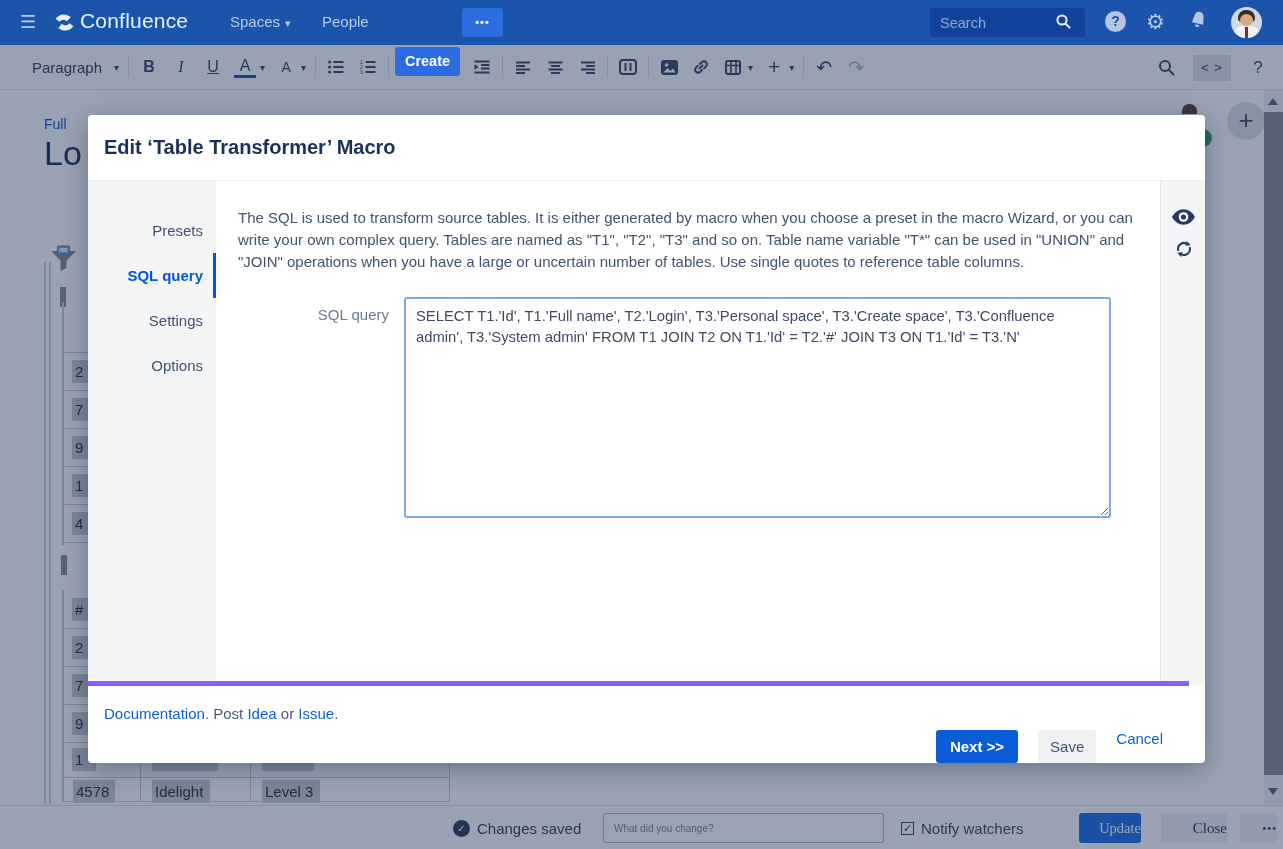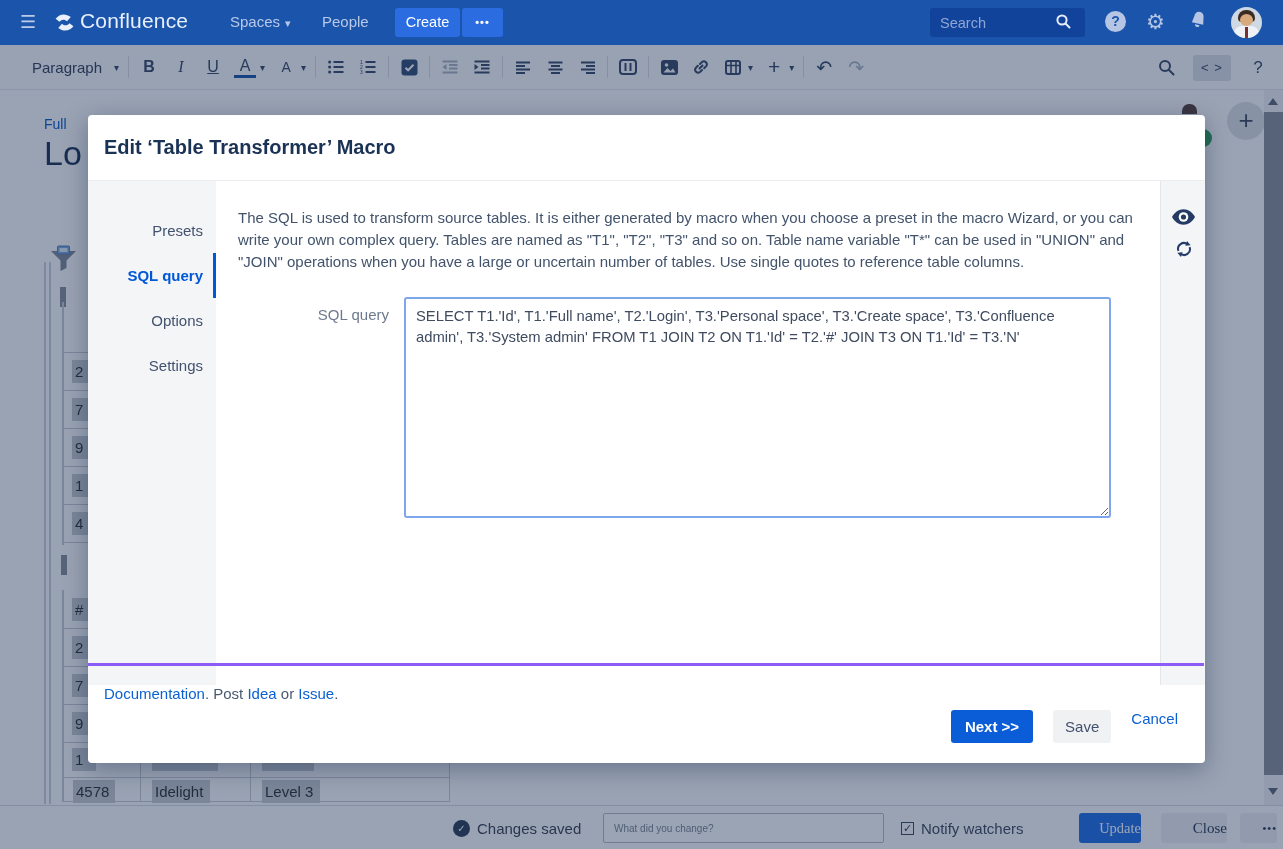--- a/index.html
+++ b/index.html
@@ -8,21 +8,21 @@
   #stage { position:relative; width:1283px; height:849px; overflow:hidden; background:#fff; }
 
   
   #navbar { position:absolute; top:0; left:0; right:0; height:45px; background:#1a55ab; z-index:30; }
   .nav-ham { position:absolute; left:20px; top:12px; font-size:18px; color:#bdcbe9; line-height:21px; cursor:pointer; }
   .nav-logo { position:absolute; left:54px; top:12px; }
   .nav-brand { position:absolute; left:80px; top:9px; font-size:21px; color:#e9effc; font-weight:500; letter-spacing:.2px; }
   .nav-item { position:absolute; top:13px; font-size:15px; color:#b9c8e8; cursor:pointer; }
   .nav-chev { font-size:11px; margin-left:5px; color:#b9c8e8; }
   .nav-btn { position:absolute; top:8px; height:29px; background:#2b6de0; border-radius:3px; color:#fff; text-align:center; cursor:pointer; }
-  #nav-create { left:395px; width:65px; font-weight:normal; font-size:14.5px; line-height:29px; }
+  #nav-create { left:395px; width:65px; font-weight:bold; font-size:14.5px; line-height:29px;margin-top:39px; }
   #nav-more { left:462px; width:41px; font-size:11px; line-height:29px; letter-spacing:1px; font-weight:bold; }
   #nav-search { position:absolute; left:930px; top:8px; width:155px; height:29px; background:#11439a; border:none; border-radius:3px; color:#cdd9f0; font-size:14.5px; padding:0 30px 0 10px; font-family:"Liberation Sans",sans-serif; }
   #nav-search::placeholder { color:#8fa6d4; }
   .nav-search-icon { position:absolute; left:1055px; top:13px; }
   .nav-circle-icon { position:absolute; top:11px; width:21px; height:21px; cursor:pointer; }
   .nav-help { left:1105px; background:#b6c5e4; border-radius:50%; color:#1a55ab; font-weight:bold; font-size:14px; text-align:center; line-height:21px; }
   .nav-gear { left:1145px; color:#b6c5e4; font-size:21px; line-height:21px; text-align:center; }
   .nav-bell { left:1189px; transform:rotate(12deg); }
   .nav-avatar { position:absolute; left:1231px; top:7px; width:31px; height:31px; border-radius:50%; background:#cfd9e4; overflow:hidden; cursor:pointer; }
   .av-hair { position:absolute; left:7px; top:3px; width:17px; height:12px; border-radius:8px 8px 4px 4px; background:#3a2b24; }
@@ -85,21 +85,21 @@
   .dlg-side { position:absolute; left:0; top:66px; bottom:78px; width:128px; background:#f4f5f7; padding-top:27px; }
   .dlg-tab { height:45px; line-height:45px; text-align:right; padding-right:13px; font-size:15px; color:#42526e; cursor:pointer; }
   .dlg-tab.active { color:#0057d8; font-weight:bold; border-right:3px solid #0057d8; padding-right:10px; }
   .dlg-iconcol { position:absolute; right:0; top:66px; bottom:78px; width:45px; background:#f4f5f7; border-left:1px solid #e4e6e9; }
   .icol-btn { width:45px; height:32px; display:flex; align-items:center; justify-content:center; cursor:pointer; }
   .dlg-body { position:absolute; left:128px; right:45px; top:66px; bottom:78px; padding:26px 20px 0 22px; overflow:hidden; }
   .dlg-desc { font-size:15px; line-height:22px; color:#42536b; width:908px; }
   .dlg-formrow { margin-top:24px; display:flex; }
   .dlg-label { width:166px; text-align:right; padding:9px 15px 0 0; font-size:15px; color:#6d7a8d; flex:none; }
   #sql-ta { width:707px; height:221px; border:2px solid #7ea7eb; border-radius:3px; background:#fff; font-family:"Liberation Sans",sans-serif; font-size:14.8px; line-height:21px; color:#3f4b5f; padding:7px 10px; resize:both; outline:none; }
-  .dlg-footer { position:absolute; left:0; right:1px; bottom:0; height:100px; border-top:3px solid #8b5cf6; border-radius:0 0 4px 4px; }
+  .dlg-footer { position:absolute; left:0; right:16px; bottom:0; height:82px; border-top:5px solid #8b5cf6; border-radius:0 0 4px 4px; }
   .ftr-links { position:absolute; left:16px; top:19px; font-size:15px; color:#4a5a72; }
   .ftr-links a { color:#0b61d2; text-decoration:none; cursor:pointer; }
   .ftr-btns { position:absolute; right:26px; top:10px; display:flex; align-items:flex-start; gap:20px;margin-top:34px; }
   .btn-next { background:#0b5cd7; color:#fff; font-weight:bold; font-size:15px; padding:8px 14px; border-radius:3px; cursor:pointer; }
   .btn-save { background:#f0f1f3; color:#42526e; font-size:15px; padding:8px 12px; border-radius:3px; cursor:pointer; }
   .btn-cancel { color:#0b61d2; font-size:15px; cursor:pointer; }
 </style>
 </head>
 <body>
 
@@ -350,22 +350,22 @@
   <div id="blanket"></div>
 
   <div id="dialog">
     <div class="dlg-header">
       <span class="dlg-title">Edit ‘Table Transformer’ Macro</span>
     </div>
 
     <div class="dlg-side">
       <div class="dlg-tab">Presets</div>
       <div class="dlg-tab active">SQL query</div>
+      <div class="dlg-tab">Settings</div>
       <div class="dlg-tab">Options</div>
-      <div class="dlg-tab">Settings</div>
     </div>
 
     <div class="dlg-iconcol">
       <div class="icol-btn" style="margin-top:20px;">
         <svg width="23" height="16" viewBox="0 0 24 16">
             <path d="M12 0C7 0 2.8 3 0 8c2.8 5 7 8 12 8s9.2-3 12-8C21.2 3 17 0 12 0Z" fill="#243b66"></path>
             <circle cx="12" cy="8" r="5" fill="#fff"></circle>
             <circle cx="12" cy="8" r="2.7" fill="#243b66"></circle>
           </svg>
       </div>

